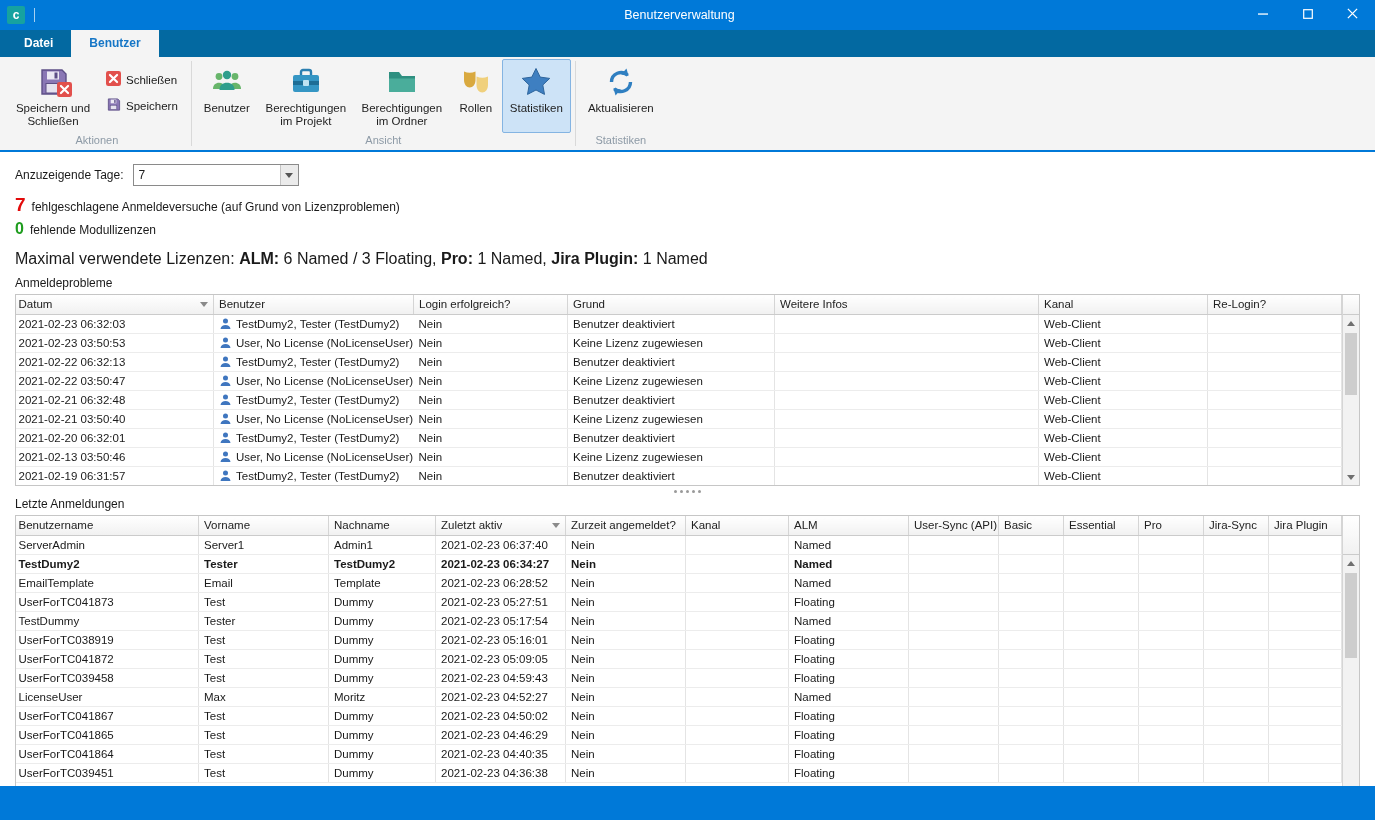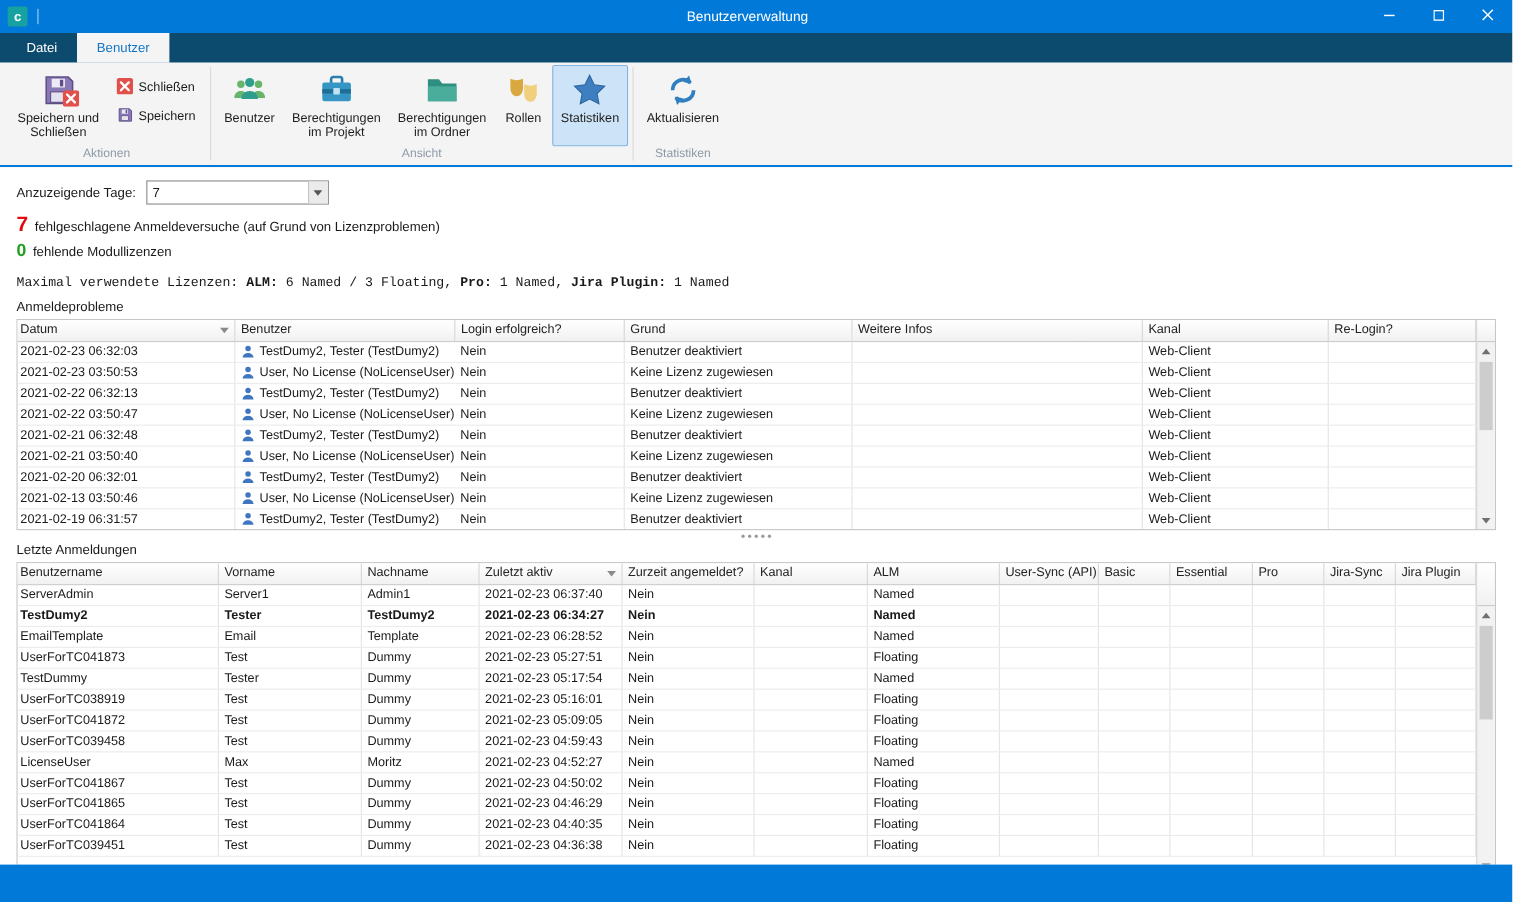--- a/index.html
+++ b/index.html
@@ -11,21 +11,21 @@
   
   .titlebar { height:30px; background:#0079d8; display:flex; align-items:center; position:relative; flex:0 0 auto; }
   .app-icon { width:18px; height:18px; margin-left:7px; background:#16a2a0; color:#fff; font-size:12px; font-weight:bold;
               display:flex; align-items:center; justify-content:center; border-radius:2px; }
   .tb-sep { width:1px; height:14px; background:rgba(255,255,255,.65); margin-left:9px; }
   .tb-title { position:absolute; left:0; right:16px; text-align:center; color:#fff; font-size:12.5px; line-height:30px; }
   .tb-controls { margin-left:auto; display:flex; z-index:2; }
   .tb-btn { width:45px; height:30px; display:flex; align-items:center; justify-content:center; }
 
   
-  .tabbar { height:27px; background:#0c4a6e; display:flex; align-items:stretch; padding-left:6px; flex:0 0 auto; }
+  .tabbar { height:27px; background:#0369a1; display:flex; align-items:stretch; padding-left:6px; flex:0 0 auto;font-weight:bold; }
   .tab { padding:0 18px; line-height:27px; color:#fff; font-size:12px; }
   .tab.active { background:#f4f4f4; color:#1676c6; }
 
   
   .ribbon { background:#f4f4f4; border-bottom:2px solid #0079d8; display:flex; align-items:stretch; height:95px; flex:0 0 auto; padding-left:4px; }
   .rgroup { display:flex; flex-direction:column; padding:2px 3px 0; }
   .rsep { width:1px; background:#d9d9d9; margin:4px 1px; }
   .rgroup-body { flex:1; display:flex; align-items:stretch; }
   .rgroup-label { text-align:center; color:#8d9aa6; font-size:11px; height:17px; line-height:15px; }
   .bigbtn { display:flex; flex-direction:column; align-items:center; justify-content:flex-start;
@@ -44,21 +44,21 @@
   .content { flex:1; background:#fff; padding:12px 15px 0; overflow:hidden; }
   .filter-row { display:flex; align-items:center; gap:9px; margin-bottom:9px; height:22px; }
   .combo { width:166px; height:22px; border:1px solid #8a8a8a; background:#fff; display:flex; align-items:center; }
   .combo-value { flex:1; padding-left:5px; font-size:12px; }
   .combo-btn { width:18px; height:100%; background:#ebebeb; border-left:1px solid #c4c4c4; display:flex; align-items:center; justify-content:center; }
   .chev-down { width:0; height:0; border-left:4px solid transparent; border-right:4px solid transparent; border-top:5px solid #555; }
 
   .stat-line { display:flex; align-items:baseline; gap:6px; margin-bottom:5px; }
   .stat-num.red { color:#e20a0a; font-size:19px; font-weight:bold; line-height:20px; }
   .stat-num.green { color:#1f9d1f; font-size:16px; font-weight:bold; line-height:18px; }
-  .license-line { margin:12px 0 8px; font-size:12px;font-family:Liberation Mono, monospace; }
+  .license-line { margin:12px 0 8px; font-size:16px; }
   .license-line b { font-weight:bold; }
   .section-label { font-size:12px; margin-bottom:4px; }
 
   
   .grid-wrap { display:flex; border:1px solid #c6c6c6; background:#fff; overflow:hidden;justify-content:flex-end; }
   table.grid { border-collapse:collapse; table-layout:fixed; width:1328px; flex:0 0 auto; align-self:flex-start; }
   .grid th, .grid td { border-right:1px solid #e4e4e4; border-bottom:1px solid #ececec; height:19px; padding:0 5px;
                        text-align:left; font-weight:normal; font-size:11.5px; white-space:nowrap; overflow:hidden; }
   .grid thead th { background:linear-gradient(#ffffff,#f1f1f1); border-right:1px solid #d5d5d5; border-bottom:1px solid #cbcbcb; color:#222; }
   .bold-row td { font-weight:bold; }

